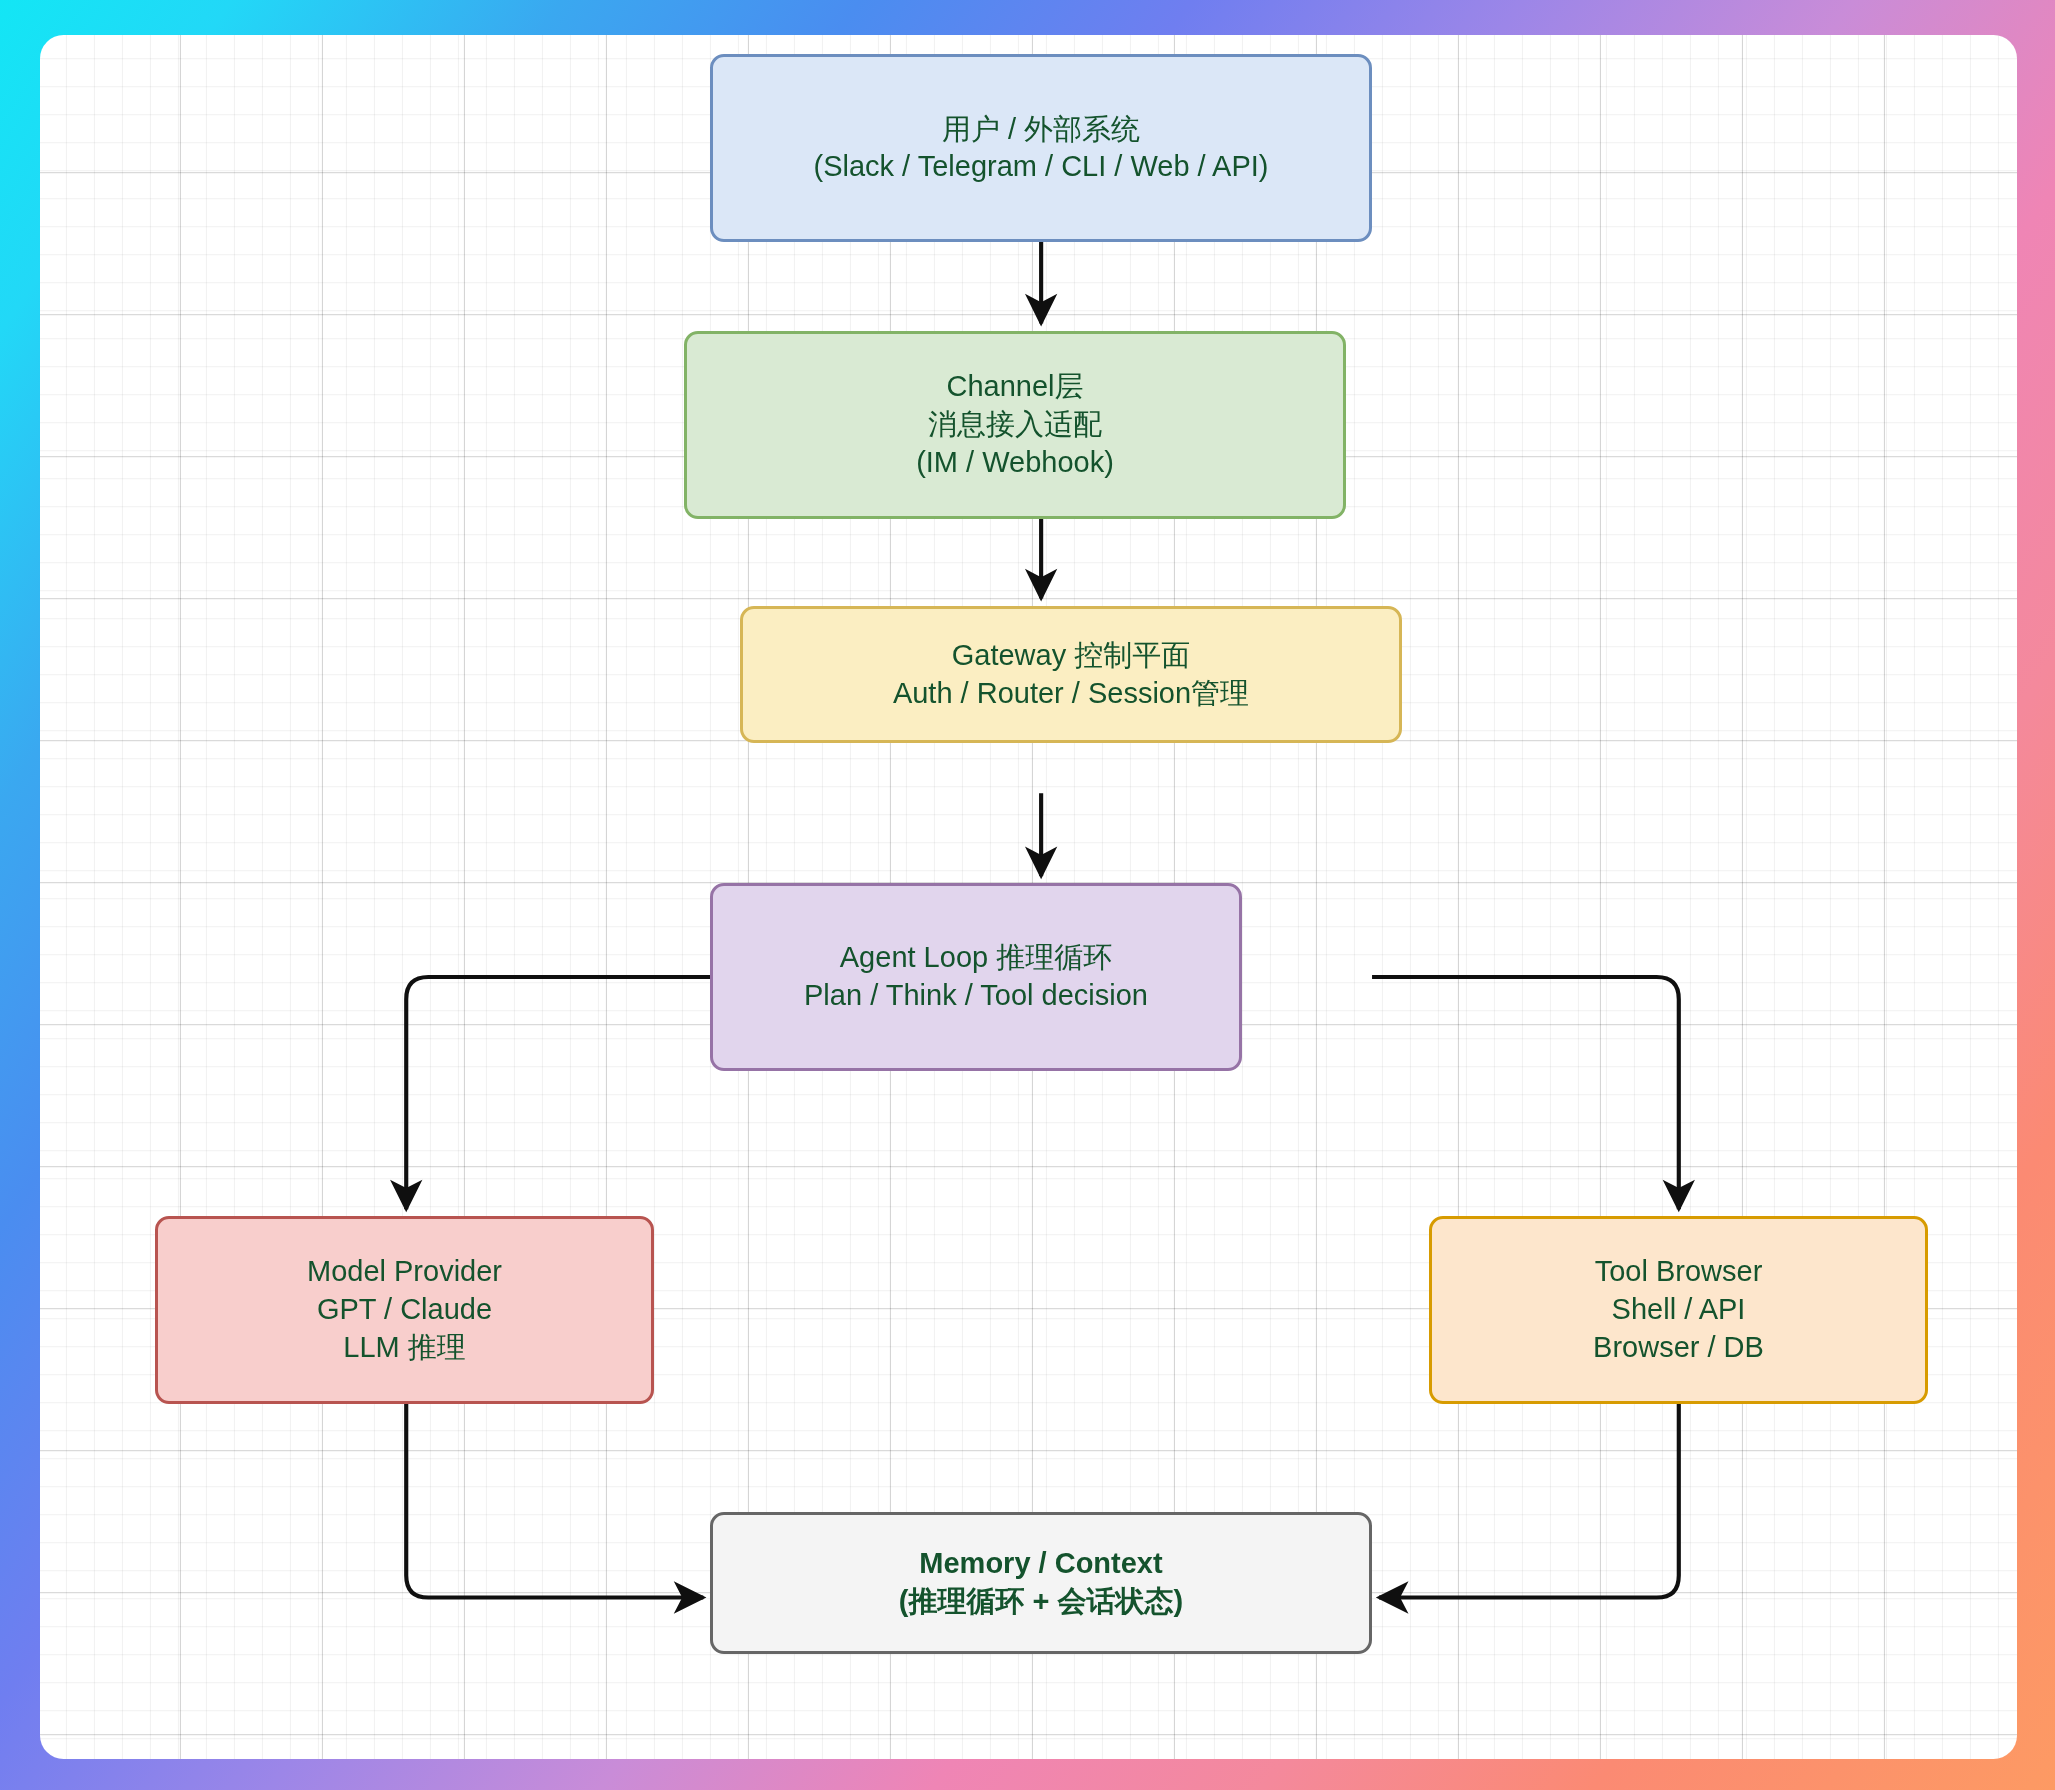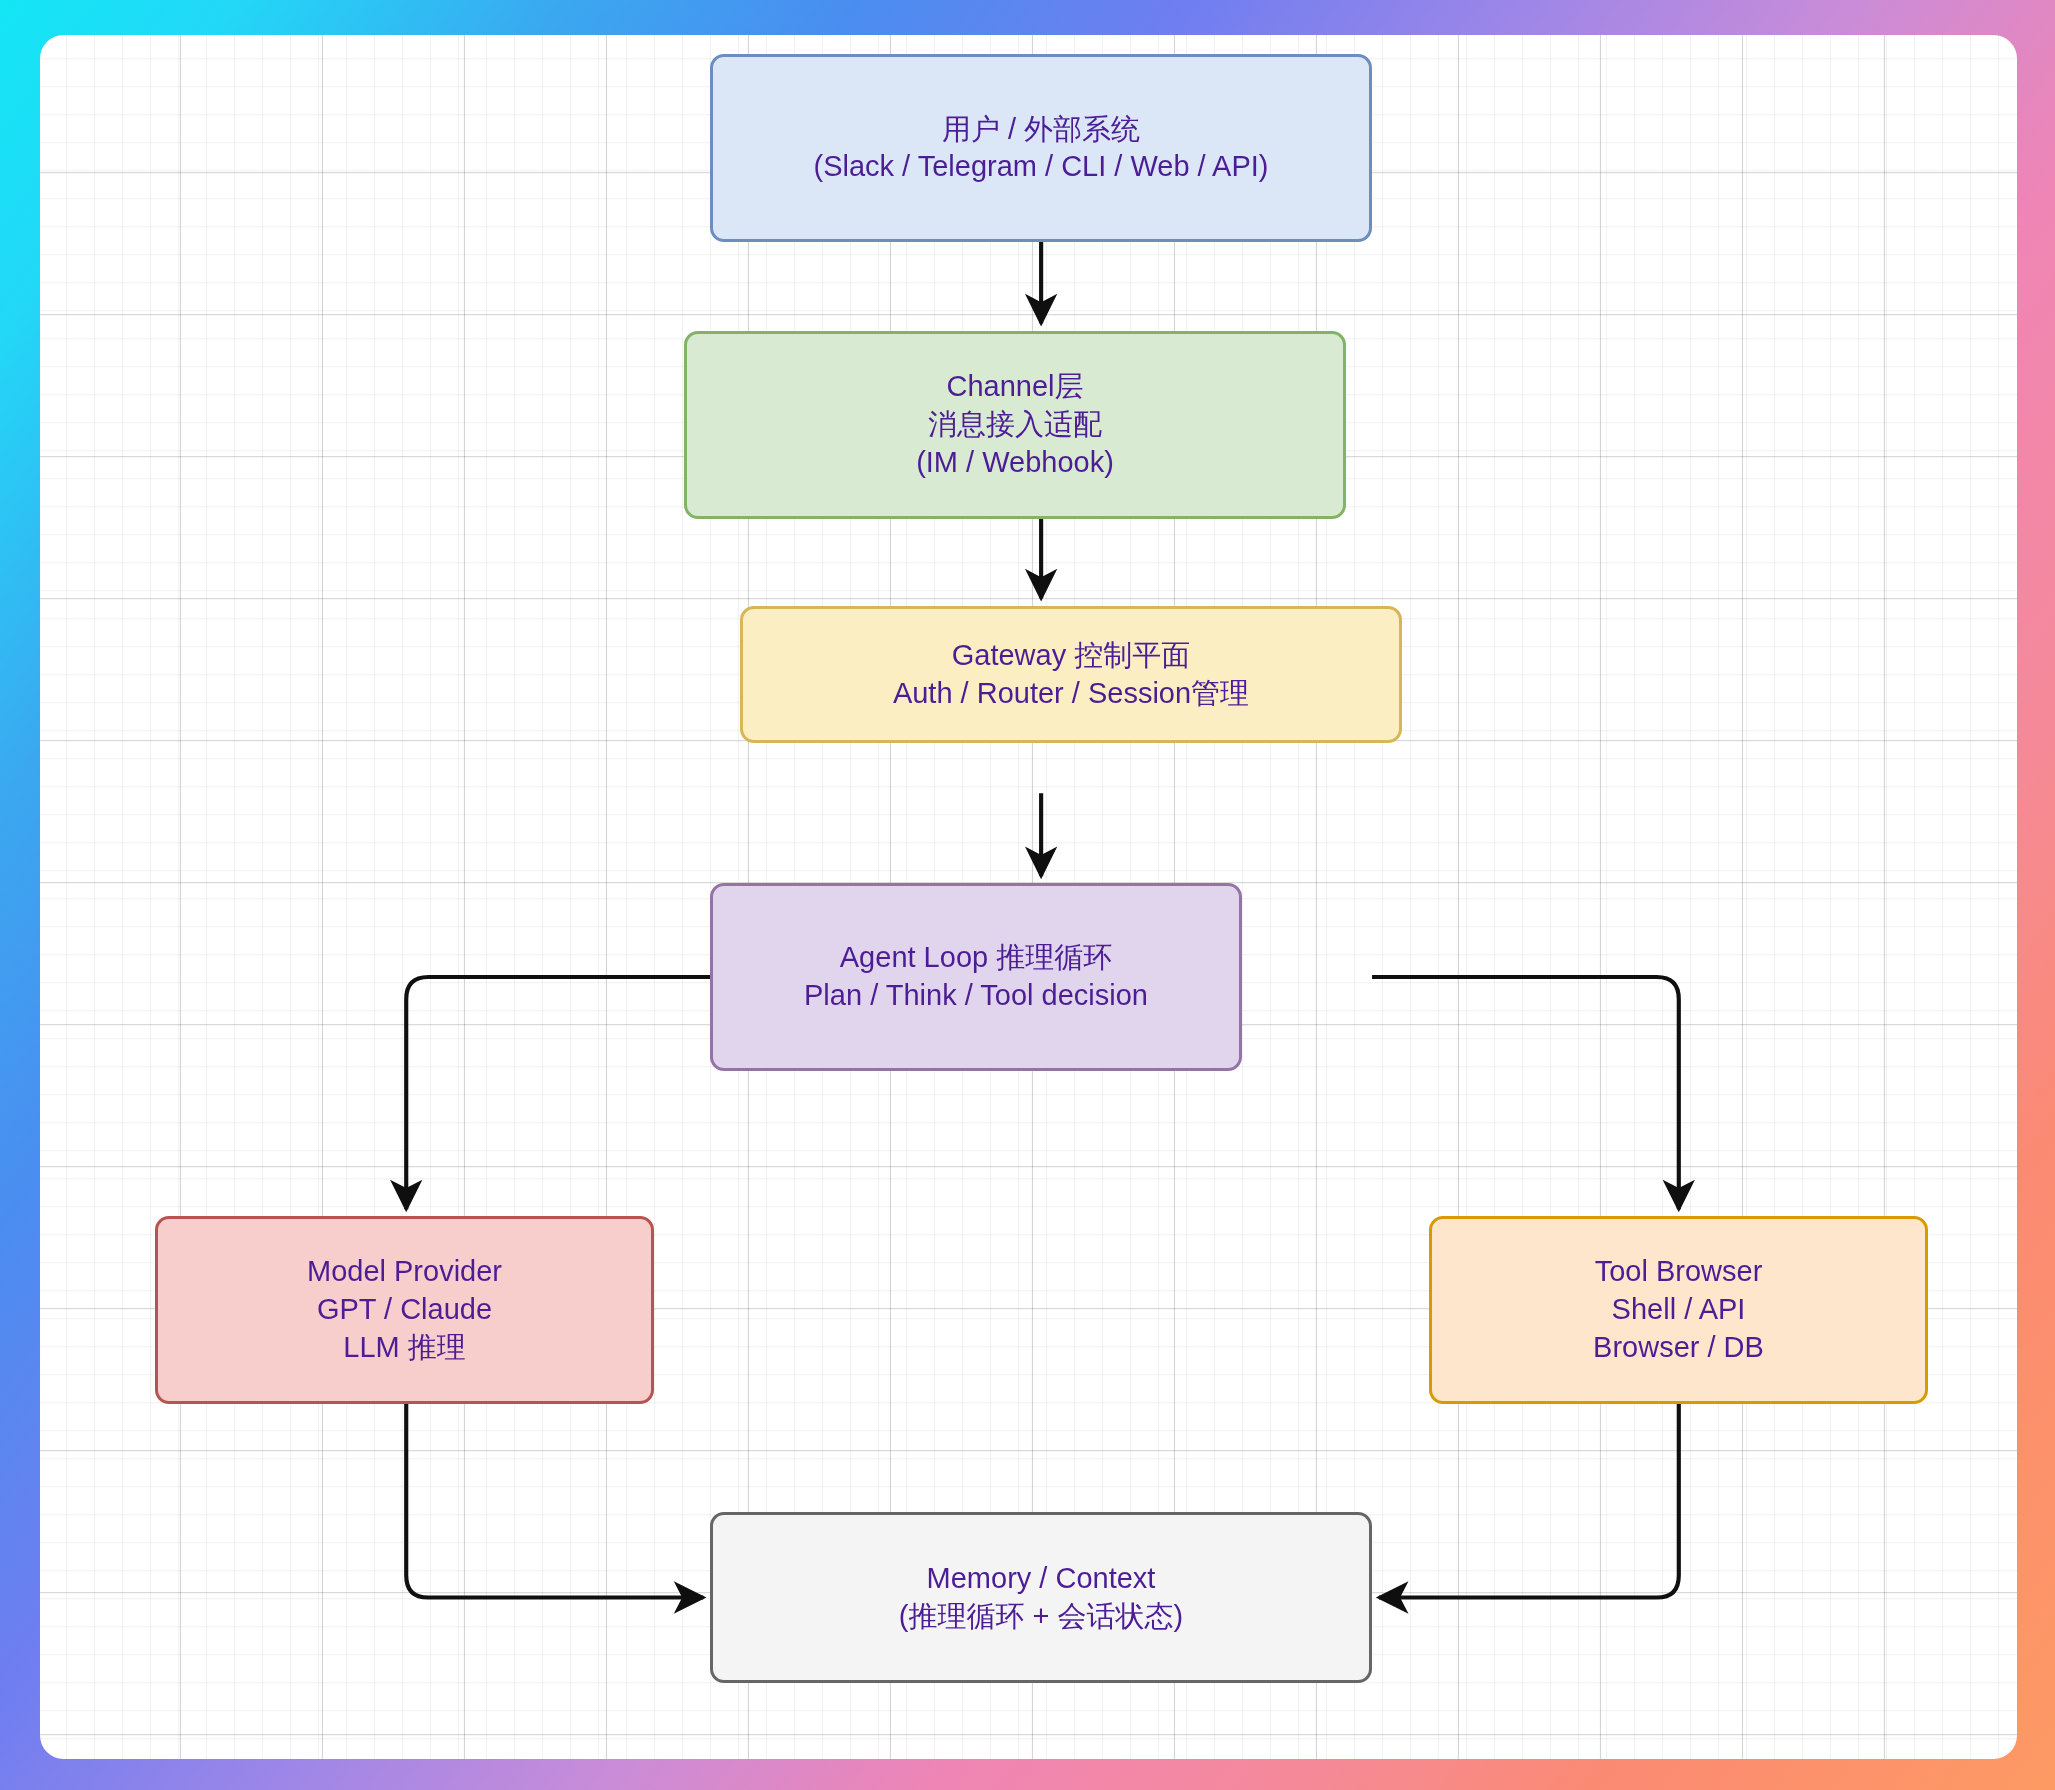--- a/index.html
+++ b/index.html
@@ -52,21 +52,21 @@
     position: absolute;
     box-sizing: border-box;
     border-radius: 14px;
     border-width: 3.5px;
     border-style: solid;
     display: flex;
     flex-direction: column;
     align-items: center;
     justify-content: center;
     text-align: center;
-    color: #4c1d95;
+    color: #14532d;
     z-index: 5;
   }
   .node .line {
     display: block;
     white-space: nowrap;
     line-height: 1.30;
   }
   svg.edges {
     position: absolute;
     left: 0;
@@ -121,21 +121,21 @@
         <div class="node" style="left: 115px; top: 1181px; width: 499px; height: 188px; background: rgb(248, 206, 204); border-color: rgb(184, 84, 80); font-size: 29px; font-weight: 400;">
           <span class="line">Model Provider</span>
           <span class="line">GPT / Claude</span>
           <span class="line">LLM 推理</span>
         </div>
         <div class="node" style="left: 1389px; top: 1181px; width: 499px; height: 188px; background: rgb(253, 230, 204); border-color: rgb(215, 155, 0); font-size: 29px; font-weight: 400;">
           <span class="line">Tool Browser</span>
           <span class="line">Shell / API</span>
           <span class="line">Browser / DB</span>
         </div>
-        <div class="node" style="left: 670px; top: 1477px; width: 662px; height: 171px; background: rgb(244, 244, 244); border-color: rgb(102, 102, 102); font-size: 29px; font-weight: 400;">
+        <div class="node" style="left: 670px; top: 1477px; width: 662px; height: 142px; background: rgb(244, 244, 244); border-color: rgb(102, 102, 102); font-size: 29px; font-weight: 700;">
           <span class="line">Memory / Context</span>
           <span class="line">(推理循环 + 会话状态)</span>
         </div>
       </div>
 
   </div>
 </div>
 
 
 </body></html>

